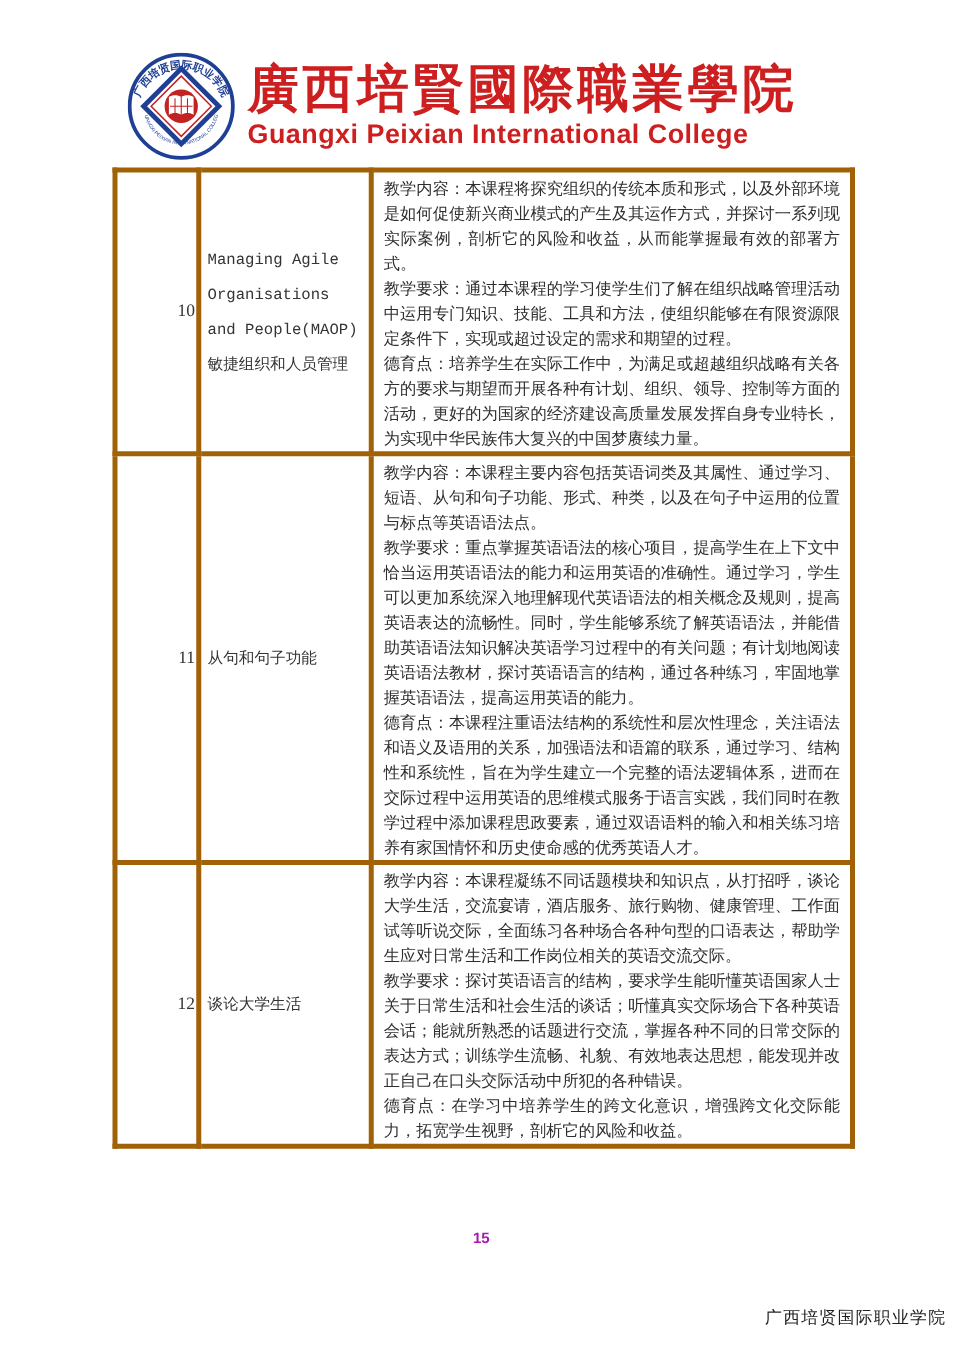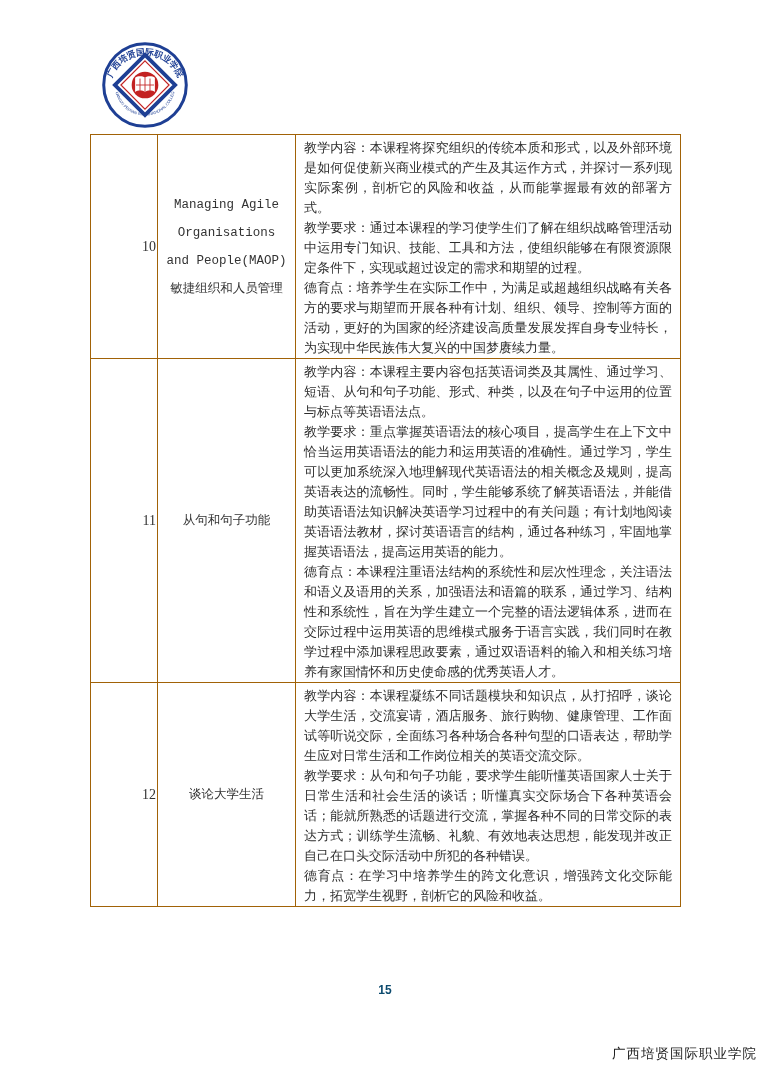--- a/index.html
+++ b/index.html
@@ -37,36 +37,36 @@
     font-family:"Liberation Sans", sans-serif;
   }
   
   table.course-table{
     position:absolute;left:90px;top:134px;
     width:590px;
     border-collapse:collapse;
     table-layout:fixed;
   }
   .course-table td{
-    border:1px solid #a16207;
+    border:4px solid #a16207;
     vertical-align:middle;
     overflow:hidden;
     margin-top:28px;
   }
   .col-no{width:67px;}
   .col-name{width:138px;}
   .col-content{width:385px;}
   td.cell-no{
     text-align:right;
     font-size:14px;
     color:#333;
     font-family:"Liberation Serif", serif;
   }
   td.cell-name{
-    text-align:center;
+    text-align:left;
     font-size:12.5px;
     line-height:28px;
     color:#333;
     padding:2px 5px;
     font-family:"Liberation Mono", monospace;
   }
   td.cell-content{
     vertical-align:top;
     padding:3px 8px 0 8px;
   }
@@ -82,21 +82,21 @@
   tr.row-10{height:200px;}
   tr.row-11{height:320px;}
   tr.row-12{height:221px;}
   
   .page-number{
     position:absolute;
     left:90px;top:983px;width:590px;
     text-align:center;
     font-size:12px;
     font-weight:600;
-    color:#0c4a6e;
+    color:#a21caf;
     font-family:"Liberation Sans", sans-serif;
   }
   .corner-mark{
     position:absolute;
     right:6px;top:1045px;
     font-size:13.5px;
     color:#1f1f1f;
     letter-spacing:1px;
     font-family:"Liberation Sans", sans-serif;
   }
@@ -127,20 +127,24 @@
           <path d="M50,41.5 c-3,-2.2 -8.5,-2.2 -11.5,0 v16.5 c3,-2.2 8.5,-2.2 11.5,0 c3,-2.2 8.5,-2.2 11.5,0 v-16.5 c-3,-2.2 -8.5,-2.2 -11.5,0 z" fill="#ffffff"></path>
           <g stroke="#c32222" stroke-width="1" fill="none">
             <line x1="50" y1="41.5" x2="50" y2="58"></line>
             <line x1="44.2" y1="42.5" x2="44.2" y2="57"></line>
             <line x1="55.8" y1="42.5" x2="55.8" y2="57"></line>
             <line x1="39.5" y1="50" x2="60.5" y2="50"></line>
           </g>
         </g>
       </svg>
     </div>
+    <div class="titles">
+      <div class="title-zh">廣西培賢國際職業學院</div>
+      <div class="title-en">Guangxi Peixian International College</div>
+    </div>
   </div>
 
   <table class="course-table">
     <colgroup>
       <col class="col-no">
         <col class="col-name">
         <col class="col-content">
     </colgroup>
     <tbody>
       <tr class="row-10">
@@ -159,21 +163,21 @@
           <p>教学内容：本课程主要内容包括英语词类及其属性、通过学习、短语、从句和句子功能、形式、种类，以及在句子中运用的位置与标点等英语语法点。</p>
           <p>教学要求：重点掌握英语语法的核心项目，提高学生在上下文中恰当运用英语语法的能力和运用英语的准确性。通过学习，学生可以更加系统深入地理解现代英语语法的相关概念及规则，提高英语表达的流畅性。同时，学生能够系统了解英语语法，并能借助英语语法知识解决英语学习过程中的有关问题；有计划地阅读英语语法教材，探讨英语语言的结构，通过各种练习，牢固地掌握英语语法，提高运用英语的能力。</p>
           <p>德育点：本课程注重语法结构的系统性和层次性理念，关注语法和语义及语用的关系，加强语法和语篇的联系，通过学习、结构性和系统性，旨在为学生建立一个完整的语法逻辑体系，进而在交际过程中运用英语的思维模式服务于语言实践，我们同时在教学过程中添加课程思政要素，通过双语语料的输入和相关练习培养有家国情怀和历史使命感的优秀英语人才。</p>
         </td>
       </tr>
       <tr class="row-12">
         <td class="cell-no">12</td>
         <td class="cell-name">谈论大学生活</td>
         <td class="cell-content">
           <p>教学内容：本课程凝练不同话题模块和知识点，从打招呼，谈论大学生活，交流宴请，酒店服务、旅行购物、健康管理、工作面试等听说交际，全面练习各种场合各种句型的口语表达，帮助学生应对日常生活和工作岗位相关的英语交流交际。</p>
-          <p>教学要求：从句和句子功能，要求学生能听懂英语国家人士关于日常生活和社会生活的谈话；听懂真实交际场合下各种英语会话；能就所熟悉的话题进行交流，掌握各种不同的日常交际的表达方式；训练学生流畅、礼貌、有效地表达思想，能发现并改正自己在口头交际活动中所犯的各种错误。</p>
+          <p>教学要求：探讨英语语言的结构，要求学生能听懂英语国家人士关于日常生活和社会生活的谈话；听懂真实交际场合下各种英语会话；能就所熟悉的话题进行交流，掌握各种不同的日常交际的表达方式；训练学生流畅、礼貌、有效地表达思想，能发现并改正自己在口头交际活动中所犯的各种错误。</p>
           <p>德育点：在学习中培养学生的跨文化意识，增强跨文化交际能力，拓宽学生视野，剖析它的风险和收益。</p>
         </td>
       </tr>
     </tbody>
   </table>
 
   <div class="page-number">15</div>
   <div class="corner-mark">广西培贤国际职业学院</div>
 
 </div>

